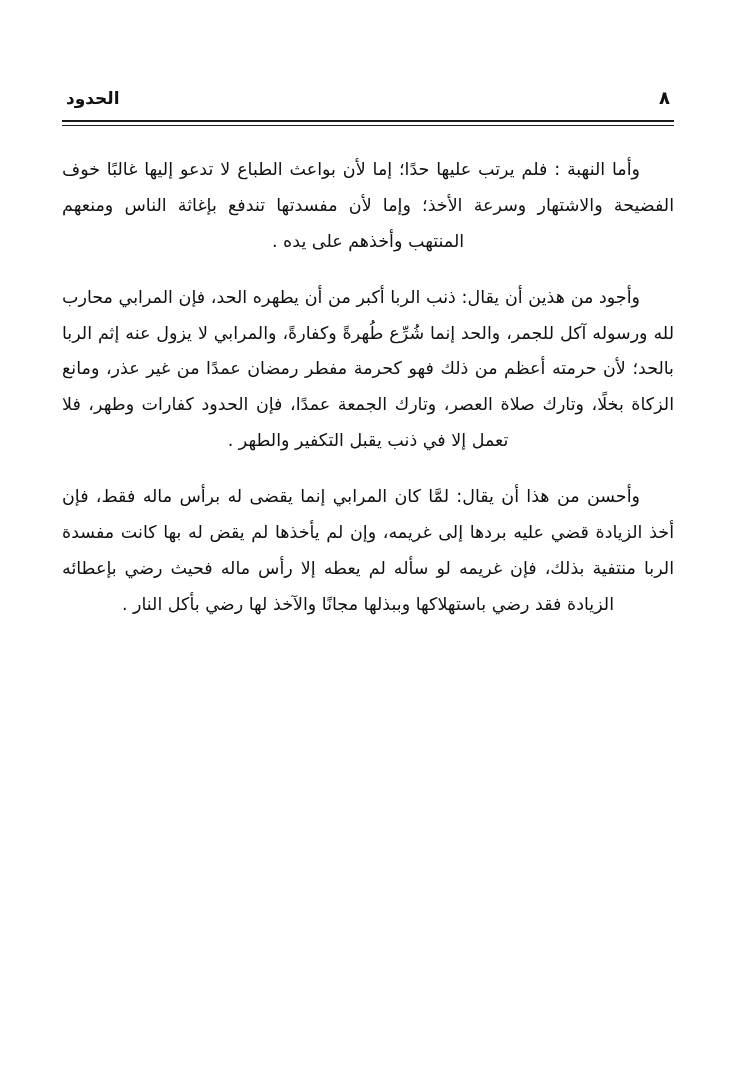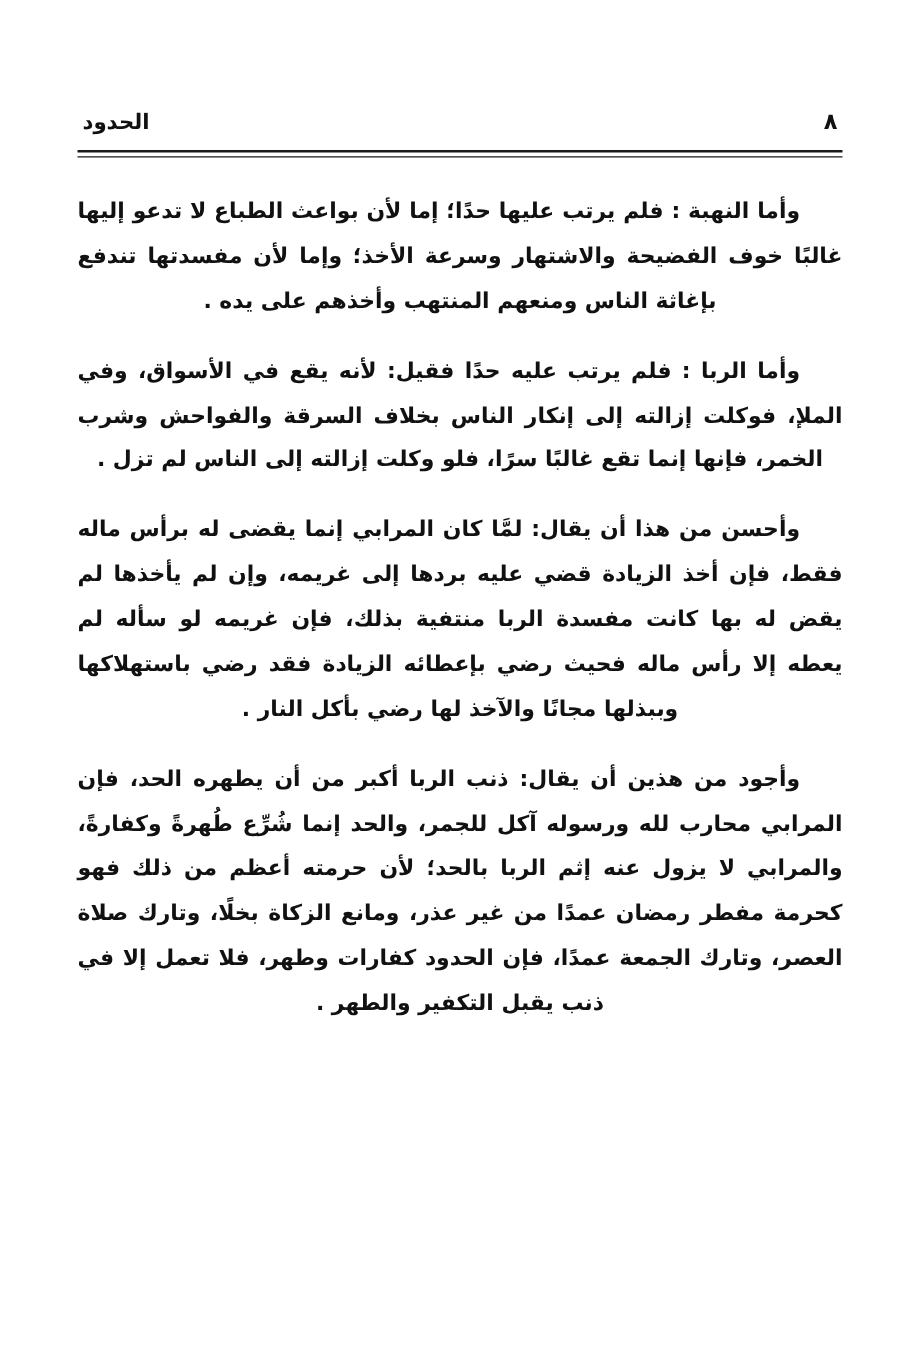--- a/index.html
+++ b/index.html
@@ -55,38 +55,36 @@
     text-align-last: center;
     direction: rtl;
   }
   p.para {
     margin: 0 0 20px 0;
     text-align: justify;
     text-justify: inter-word;
   }
   p.para.indent {
     text-indent: 34px;
-    font-weight: bold;
   }
   p.para:last-child {
     margin-bottom: 0;
   }
 </style>
 </head>
 <body>
 
 <div class="page">
 
   <div class="header">
     <span class="chapter-title">الحدود</span>
     <span class="page-number">٨</span>
   </div>
 
   <div class="rule-double"></div>
 
   <div class="body-text">
     <p class="para indent">وأما النهبة : فلم يرتب عليها حدًا؛ إما لأن بواعث الطباع لا تدعو إليها غالبًا خوف الفضيحة والاشتهار وسرعة الأخذ؛ وإما لأن مفسدتها تندفع بإغاثة الناس ومنعهم المنتهب وأخذهم على يده .</p>
-    <p class="para indent">وأما الربا : فلم يرتب عليه حدًا فقيل: لأنه يقع في الأسواق، وفي الملإ، فوكلت إزالته إلى إنكار الناس بخلاف السرقة والفواحش وشرب الخمر، فإنها إنما تقع غالبًا سرًا، فلو وكلت إزالته إلى الناس لم تزل .</p>
+    <p class="para indent">وأجود من هذين أن يقال: ذنب الربا أكبر من أن يطهره الحد، فإن المرابي محارب لله ورسوله آكل للجمر، والحد إنما شُرِّع طُهرةً وكفارةً، والمرابي لا يزول عنه إثم الربا بالحد؛ لأن حرمته أعظم من ذلك فهو كحرمة مفطر رمضان عمدًا من غير عذر، ومانع الزكاة بخلًا، وتارك صلاة العصر، وتارك الجمعة عمدًا، فإن الحدود كفارات وطهر، فلا تعمل إلا في ذنب يقبل التكفير والطهر .</p>
     <p class="para indent">وأحسن من هذا أن يقال: لمَّا كان المرابي إنما يقضى له برأس ماله فقط، فإن أخذ الزيادة قضي عليه بردها إلى غريمه، وإن لم يأخذها لم يقض له بها كانت مفسدة الربا منتفية بذلك، فإن غريمه لو سأله لم يعطه إلا رأس ماله فحيث رضي بإعطائه الزيادة فقد رضي باستهلاكها وببذلها مجانًا والآخذ لها رضي بأكل النار .</p>
-    <p class="para indent">وأجود من هذين أن يقال: ذنب الربا أكبر من أن يطهره الحد، فإن المرابي محارب لله ورسوله آكل للجمر، والحد إنما شُرِّع طُهرةً وكفارةً، والمرابي لا يزول عنه إثم الربا بالحد؛ لأن حرمته أعظم من ذلك فهو كحرمة مفطر رمضان عمدًا من غير عذر، ومانع الزكاة بخلًا، وتارك صلاة العصر، وتارك الجمعة عمدًا، فإن الحدود كفارات وطهر، فلا تعمل إلا في ذنب يقبل التكفير والطهر .</p>
   </div>
 
 </div>
 
 </body></html>

